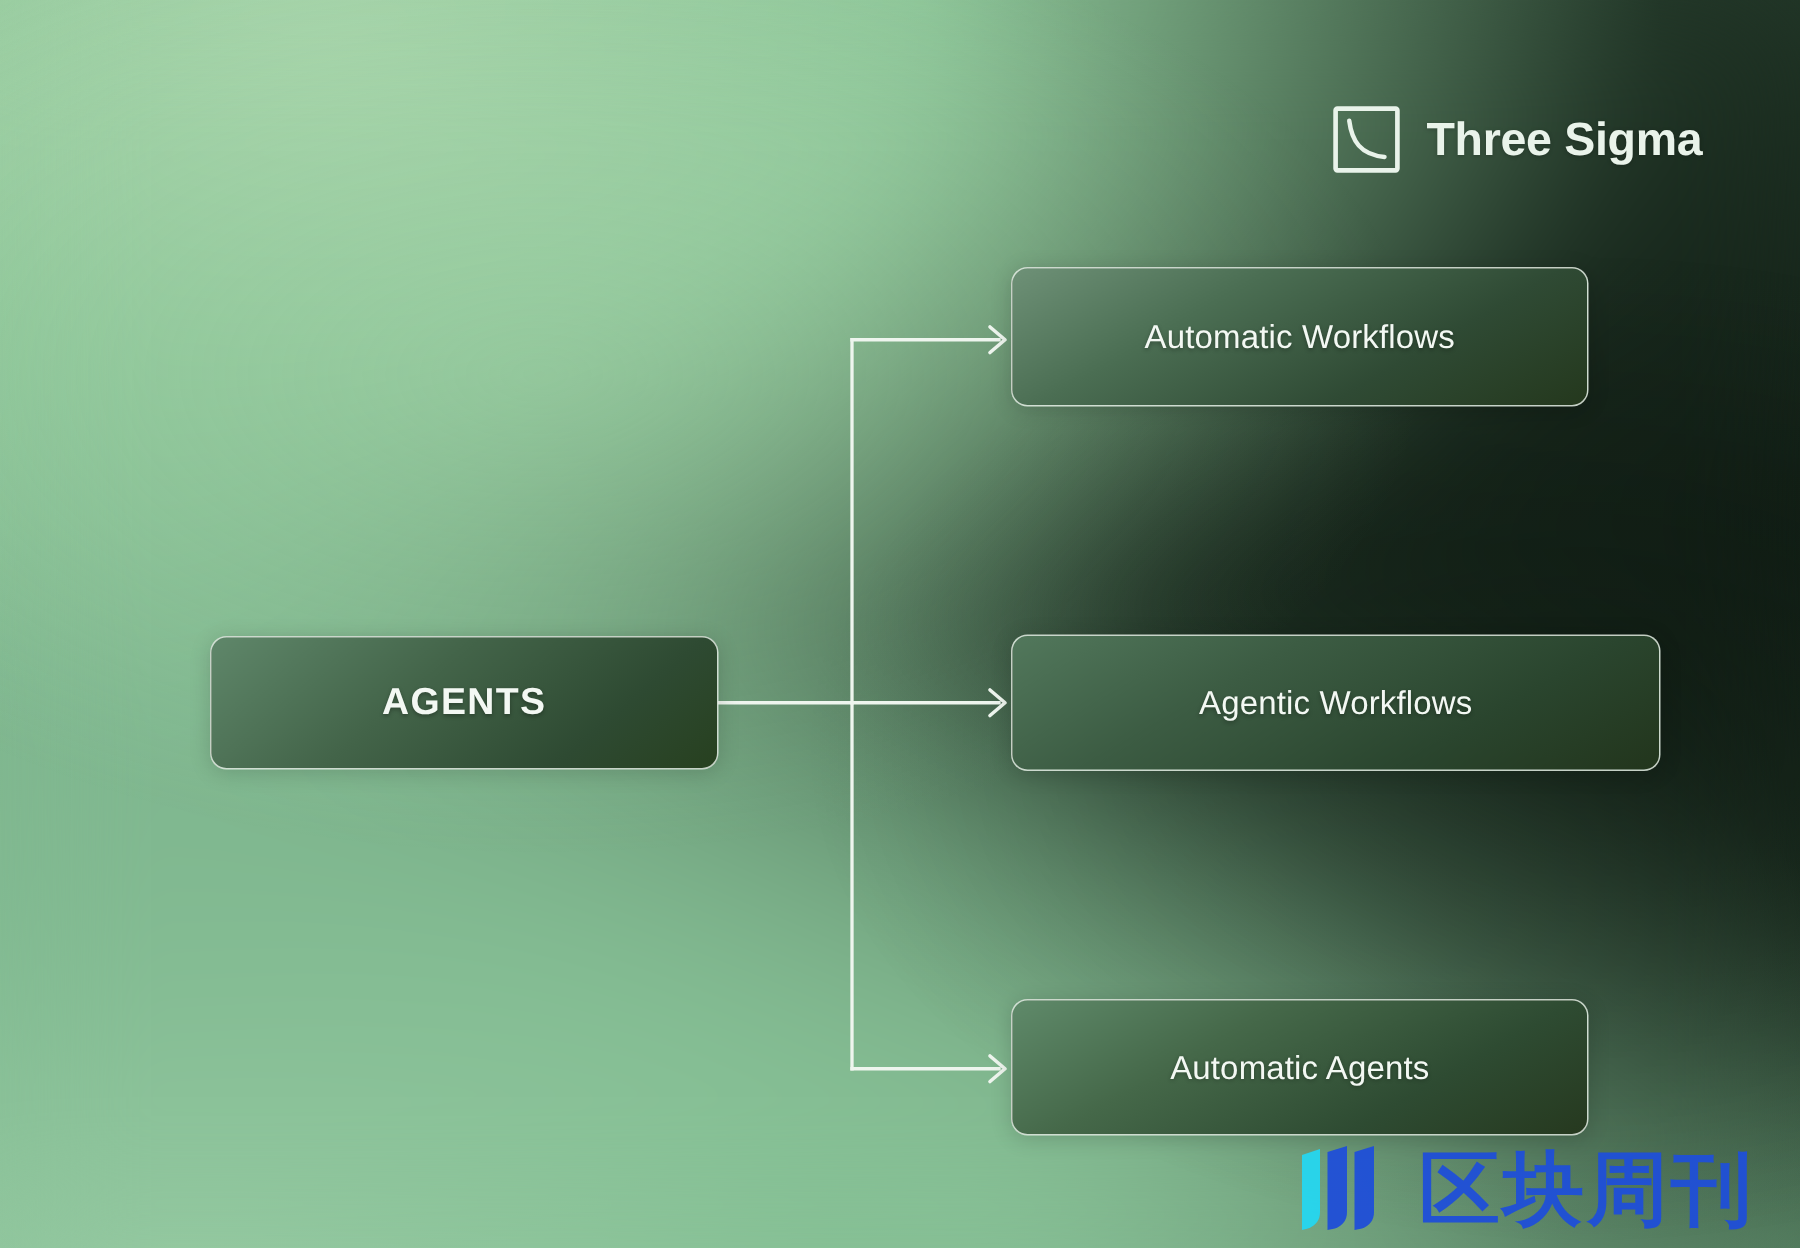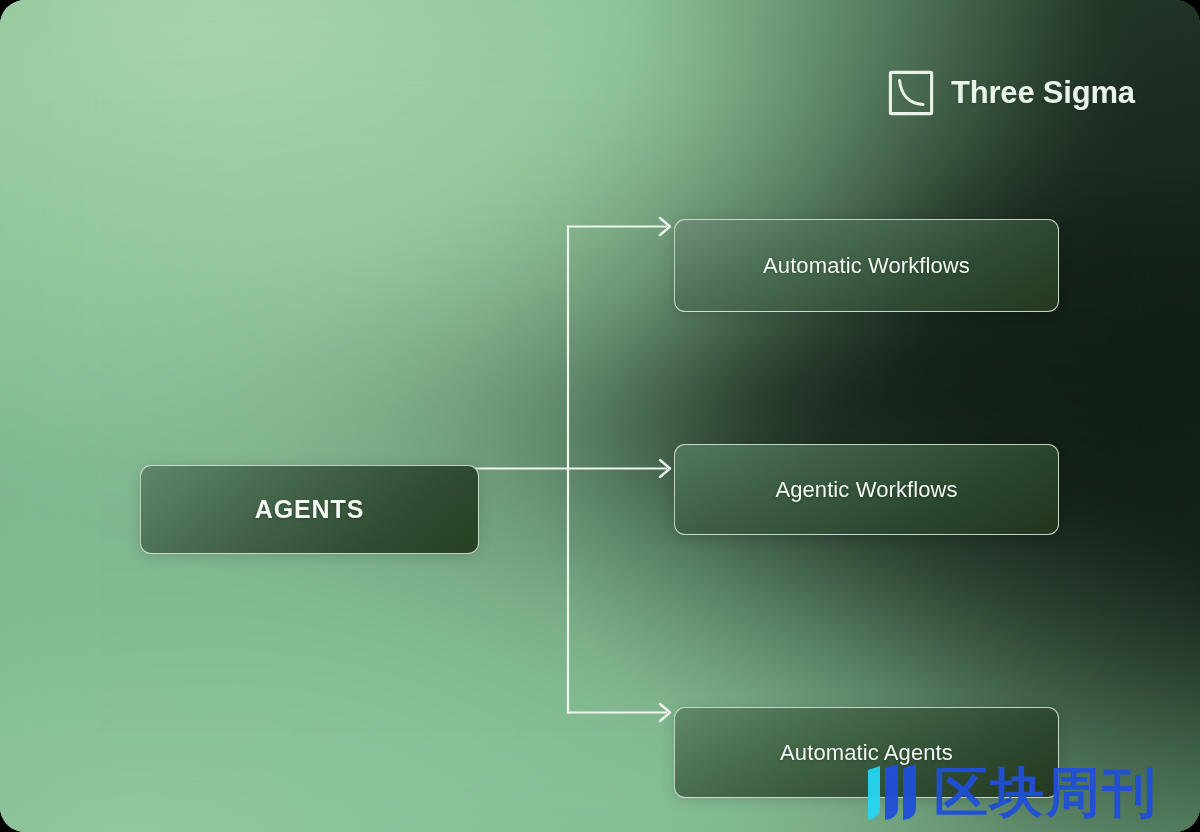--- a/index.html
+++ b/index.html
@@ -7,21 +7,20 @@
     padding: 0;
     background: #000;
   }
   #stage {
     position: relative;
     width: 1200px;
     height: 832px;
     overflow: hidden;
     font-family: "Liberation Sans", sans-serif;
     background-color: #2c4434;
-    border-radius: 25px;
   }
 
   
   .bg-layer {
     position: absolute;
     inset: 0;
   }
   .bg-base {
     background:
       radial-gradient(120% 90% at 18% 4%, #a8d5ab 0%, #8fc79a 28%, rgba(143,199,154,0) 62%),
@@ -89,21 +88,20 @@
   .node {
     position: absolute;
     border-radius: 11px;
     border: 1.4px solid rgba(236,244,236,0.80);
     display: flex;
     align-items: center;
     justify-content: center;
     box-sizing: border-box;
     box-shadow: 0 2px 14px rgba(0,0,0,0.16);
     background: linear-gradient(140deg, #5d8468 0%, #3f6049 38%, #2c452f 72%, #24371f 100%);
-    margin-top: 41px;
   }
   .node-label {
     color: #f3f8f3;
     font-size: 22px;
     font-weight: 400;
     letter-spacing: 0.1px;
     white-space: nowrap;
     text-shadow: 0 1px 3px rgba(0,0,0,0.3);
   }
   #node-agents {
@@ -115,38 +113,38 @@
     font-size: 25px;
     font-weight: 700;
     letter-spacing: 0.9px;
   }
   #node-automatic {
     left: 674px; top: 178px;
     width: 385px; height: 93px;
     background: linear-gradient(150deg, #6e9177 0%, #4b6e53 32%, #2f4a34 68%, #24381d 100%);
   }
   #node-agentic {
-    left: 674px; top: 403px;
-    width: 385px; height: 91px;
+    left: 674px; top: 423px;
+    width: 433px; height: 91px;
     background: linear-gradient(150deg, #52785c 0%, #3c5c43 34%, #2a452e 70%, #22351c 100%);
   }
   #node-autonomous {
     left: 674px; top: 666px;
     width: 385px; height: 91px;
     background: linear-gradient(150deg, #5f8a6a 0%, #456849 34%, #2e4b32 70%, #26391f 100%);
   }
 
   
   .watermark {
     position: absolute;
     left: 866px;
     top: 762px;
     display: flex;
     align-items: center;
-    gap: 10px;
+    gap: 22px;
     opacity: 0.95;
   }
   .wm-mark { width: 58px; height: 62px; display: block; }
   .wm-text {
     font-size: 54px;
     font-weight: 700;
     color: #1f4fd8;
     letter-spacing: 2px;
     line-height: 1;
     white-space: nowrap;

